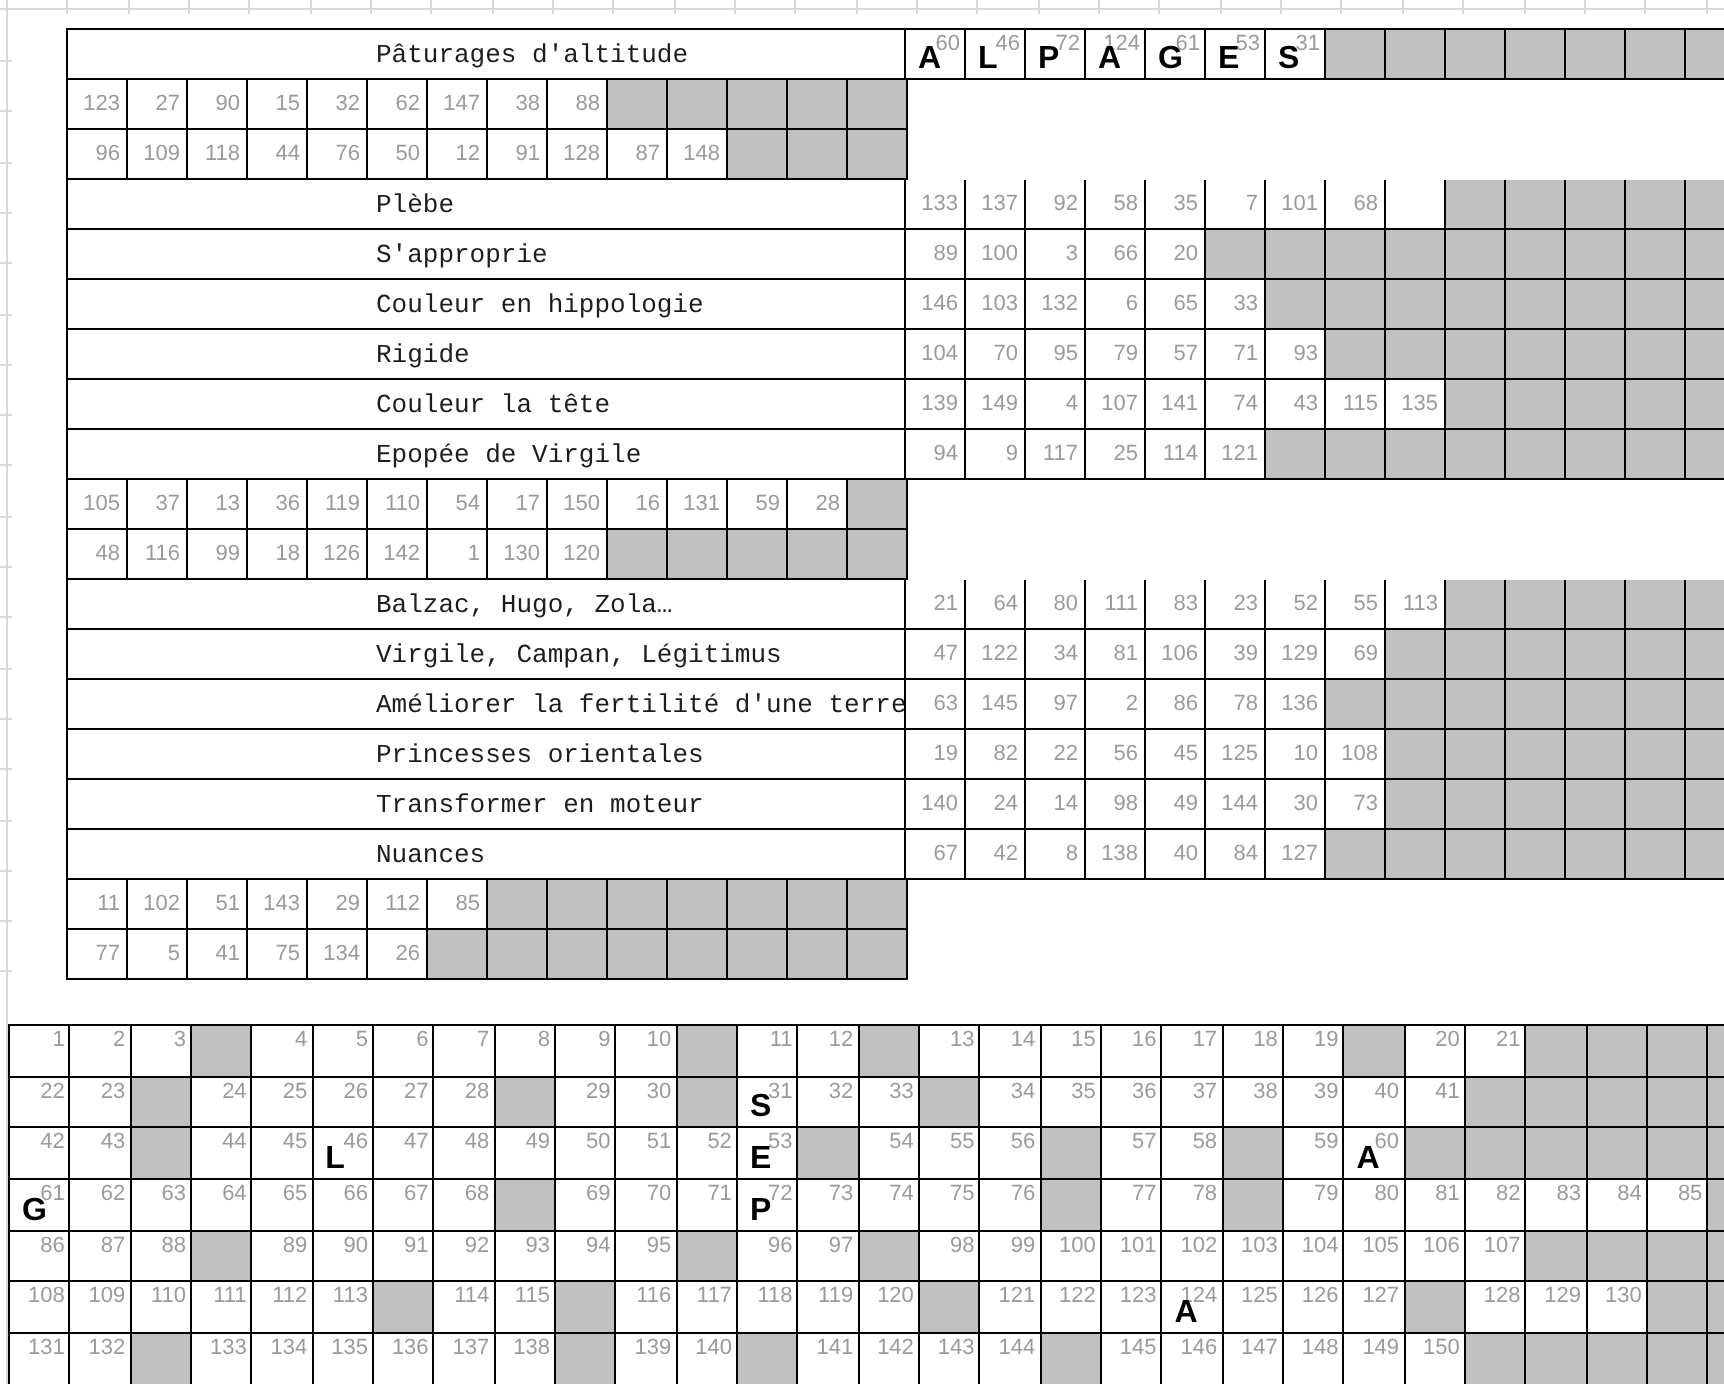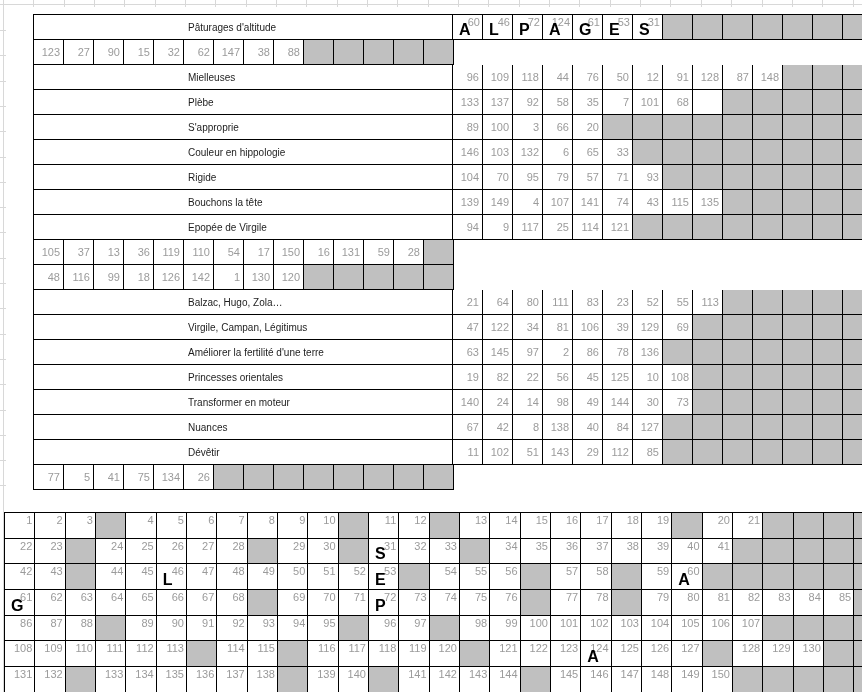--- a/index.html
+++ b/index.html
@@ -7,21 +7,21 @@
     position:relative;width:862px;height:692px;background:#fff;overflow:hidden;
     font-family:"Liberation Sans",sans-serif;
     --gray:#c0c0c0; --num:#9b9b9b; --bd:#000000; --clue:#1d1d1d; --sheet:#d8d8d8;
   }
   
   .sheetline{position:absolute;background:var(--sheet);}
   
   .clue-table{position:absolute;left:33px;top:14px;border-top:1px solid var(--bd);border-left:1px solid var(--bd);}
   .trow{display:flex;height:25px;}
   .trow>div{box-sizing:border-box;border-right:1px solid var(--bd);border-bottom:1px solid var(--bd);}
-  .clue{width:419px;display:flex;align-items:center;padding-left:154px;font-size:10px;color:var(--clue);white-space:nowrap;overflow:hidden;}
+  .clue{width:419px;display:flex;align-items:center;padding-left:154px;font-size:13px;color:var(--clue);white-space:nowrap;overflow:hidden;font-family:Liberation Mono, monospace;}
   .cell{width:30px;position:relative;background:#fff;}
   .cell.gray{background:var(--gray);}
   .tnum{position:absolute;right:3px;top:50%;transform:translateY(-50%);font-size:11px;color:var(--num);}
   .gnum{position:absolute;right:2px;top:1px;font-size:11px;color:var(--num);}
   .ltr{position:absolute;left:6px;bottom:1px;font-size:16px;line-height:1;font-weight:700;color:#000;}
   
   .number-grid{position:absolute;left:4px;top:512px;border-top:1px solid var(--bd);border-left:1px solid var(--bd);}
   .grow{display:flex;height:25.7px;}
   .gcell{box-sizing:border-box;width:30.34px;position:relative;background:#fff;border-right:1px solid var(--bd);border-bottom:1px solid var(--bd);}
   .gcell.gray{background:var(--gray);}
@@ -149,21 +149,20 @@
         <div class="cell">
           <span class="tnum">88</span>
         </div>
         <div class="cell gray"></div>
         <div class="cell gray"></div>
         <div class="cell gray"></div>
         <div class="cell gray"></div>
         <div class="cell gray"></div>
       </div>
       <div class="trow">
-        <div class="clue">Mielleuses</div>
         <div class="cell">
           <span class="tnum">96</span>
         </div>
         <div class="cell">
           <span class="tnum">109</span>
         </div>
         <div class="cell">
           <span class="tnum">118</span>
         </div>
         <div class="cell">
@@ -308,21 +307,21 @@
         </div>
         <div class="cell gray"></div>
         <div class="cell gray"></div>
         <div class="cell gray"></div>
         <div class="cell gray"></div>
         <div class="cell gray"></div>
         <div class="cell gray"></div>
         <div class="cell gray"></div>
       </div>
       <div class="trow">
-        <div class="clue">Bouchons la tête</div>
+        <div class="clue">Couleur la tête</div>
         <div class="cell">
           <span class="tnum">139</span>
         </div>
         <div class="cell">
           <span class="tnum">149</span>
         </div>
         <div class="cell">
           <span class="tnum">4</span>
         </div>
         <div class="cell">
@@ -644,21 +643,20 @@
         </div>
         <div class="cell gray"></div>
         <div class="cell gray"></div>
         <div class="cell gray"></div>
         <div class="cell gray"></div>
         <div class="cell gray"></div>
         <div class="cell gray"></div>
         <div class="cell gray"></div>
       </div>
       <div class="trow">
-        <div class="clue">Dévêtir</div>
         <div class="cell">
           <span class="tnum">11</span>
         </div>
         <div class="cell">
           <span class="tnum">102</span>
         </div>
         <div class="cell">
           <span class="tnum">51</span>
         </div>
         <div class="cell">

